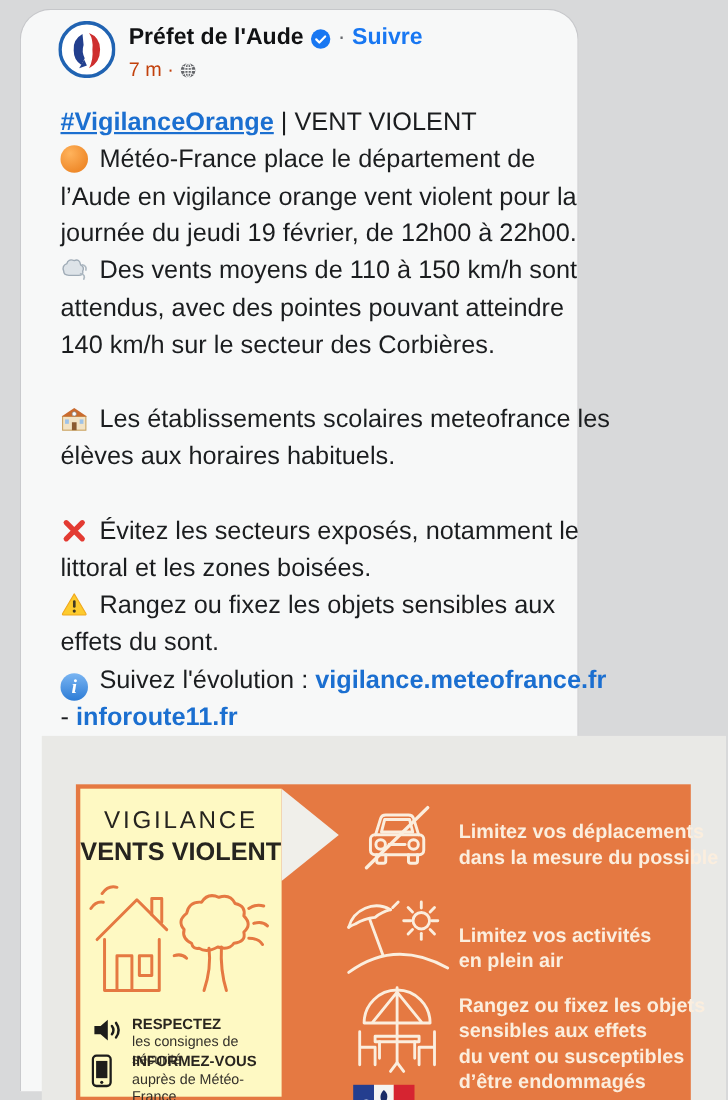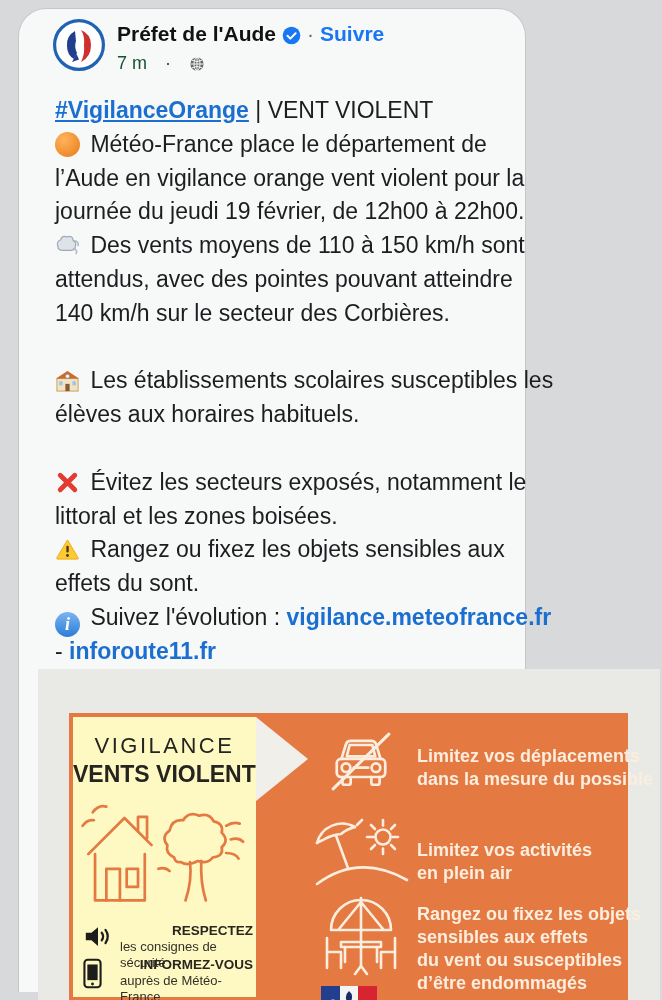--- a/index.html
+++ b/index.html
@@ -14,22 +14,22 @@
     border-radius:28px 28px 0 0;box-sizing:border-box;
   }
   
   .avatar{position:absolute;left:34px;top:10px;width:52px;height:52px;display:block;cursor:pointer;}
   .name-row{position:absolute;left:98px;top:13px;display:flex;align-items:center;gap:6px;
     font-size:21px;font-weight:700;color:#111214;white-space:nowrap;}
   .name-row .author{cursor:pointer;}
   .name-row .badge{display:inline-flex;margin-top:2px;}
   .name-row .dot{color:#65676b;font-weight:400;}
   .name-row .follow{color:#1877f2;cursor:pointer;}
-  .meta-row{position:absolute;left:98px;top:44px;display:flex;align-items:center;gap:18px;
-    font-size:18px;color:#14532d;}
+  .meta-row{position:absolute;left:98px;top:44px;display:flex;align-items:center;gap:5px;
+    font-size:18px;color:#c2410c;}
   .meta-row .globe{display:inline-flex;margin-top:1px;}
   
   .post-body{position:absolute;left:36px;top:85px;width:592px;font-size:23px;color:#1b1d1f;}
   .pline{height:33.8px;line-height:33.8px;white-space:pre;overflow:visible;}
   .run.hashtag{color:#1b6fd0;font-weight:700;cursor:pointer;text-decoration:underline;}
   .run.link{color:#1b6fd0;font-weight:700;cursor:pointer;}
   .em{display:inline-block;width:25px;height:25px;vertical-align:-5px;margin-right:4px;}
   .em-orange{border-radius:50%;background:radial-gradient(circle at 35% 30%,#ffb35c,#ef8a2b 72%);}
   .em-info{border-radius:50%;background:linear-gradient(#7ab5f2,#2d7cd6);color:#fff;
     text-align:center;font-family:"Liberation Serif",serif;font-style:italic;font-weight:700;
@@ -39,21 +39,21 @@
   .info-box{position:absolute;left:50px;top:704px;width:559px;height:288px;background:#e57942;}
   .panel{position:absolute;left:4px;top:4px;width:183px;height:280px;background:#fef9c3;}
   .panel-arrow{position:absolute;left:187px;top:4px;width:0;height:0;
     border-left:52px solid #f0efea;border-top:42px solid transparent;border-bottom:42px solid transparent;}
   .ttl1{margin-top:16px;text-align:center;font-size:22px;font-weight:500;letter-spacing:2.5px;color:#26241f;white-space:nowrap;}
   .ttl2{text-align:center;font-size:23px;font-weight:800;letter-spacing:0;color:#26241f;white-space:nowrap;margin-top:2px;}
   .housetree{position:absolute;left:6px;top:84px;}
   .note{position:absolute;left:10px;width:170px;}
   .note .n-icon{position:absolute;left:0;top:1px;}
   .note .n-text{margin-left:37px;}
-  .note .n-title{font-size:13.5px;font-weight:800;color:#29251f;line-height:16px;text-align:right;}
+  .note .n-title{font-size:13.5px;font-weight:800;color:#29251f;line-height:16px;}
   .note .n-line{font-size:13px;font-weight:500;color:#33302a;line-height:15.5px;}
   .advice-row .row-icon{position:absolute;left:240px;width:104px;text-align:center;}
   .advice-row .row-text{position:absolute;left:348px;font-size:18px;font-weight:700;
     line-height:23px;color:#fbeede;white-space:nowrap;}
   .rf-flag{position:absolute;left:252px;top:273px;display:block;}
 </style>
 </head>
 <body>
 
 <div class="canvas">
@@ -102,21 +102,21 @@
         <div class="pline"><span class="run plain">attendus, avec des pointes pouvant atteindre</span></div>
         <div class="pline"><span class="run plain">140 km/h sur le secteur des Corbières.</span></div>
         <div class="pline"></div>
         <div class="pline"><svg class="em" viewBox="0 0 26 26">
             <rect x="2" y="11" width="22" height="13" fill="#f2e3c5" stroke="#c9a05c" stroke-width="1"></rect>
             <polygon points="1,11 13,3 25,11" fill="#c96b2f"></polygon>
             <circle cx="13" cy="8.6" r="2.1" fill="#ffffff" stroke="#8a8a8a" stroke-width="0.7"></circle>
             <rect x="4.3" y="13.8" width="3.6" height="4.2" fill="#9ec3e8"></rect>
             <rect x="18.1" y="13.8" width="3.6" height="4.2" fill="#9ec3e8"></rect>
             <rect x="10.8" y="16.5" width="4.4" height="7.5" fill="#8a5a30"></rect>
-          </svg><span class="run plain"> Les établissements scolaires susceptibles les</span></div>
+          </svg><span class="run plain"> Les établissements scolaires meteofrance les</span></div>
         <div class="pline"><span class="run plain">élèves aux horaires habituels.</span></div>
         <div class="pline"></div>
         <div class="pline"><svg class="em" viewBox="0 0 24 24">
             <path d="M5 5 L19 19 M19 5 L5 19" stroke="#e33b32" stroke-width="4.6" stroke-linecap="round"></path>
           </svg><span class="run plain"> Évitez les secteurs exposés, notamment le</span></div>
         <div class="pline"><span class="run plain">littoral et les zones boisées.</span></div>
         <div class="pline"><svg class="em" viewBox="0 0 26 26">
             <path d="M13 3 L24 21.5 Q24.8 23 22.8 23 L3.2 23 Q1.2 23 2 21.5 Z" fill="#fdcb2e" stroke="#f0a81e" stroke-width="1" stroke-linejoin="round"></path>
             <rect x="11.8" y="9" width="2.5" height="7.2" rx="1.2" fill="#433a22"></rect>
             <circle cx="13" cy="19.3" r="1.5" fill="#433a22"></circle>

